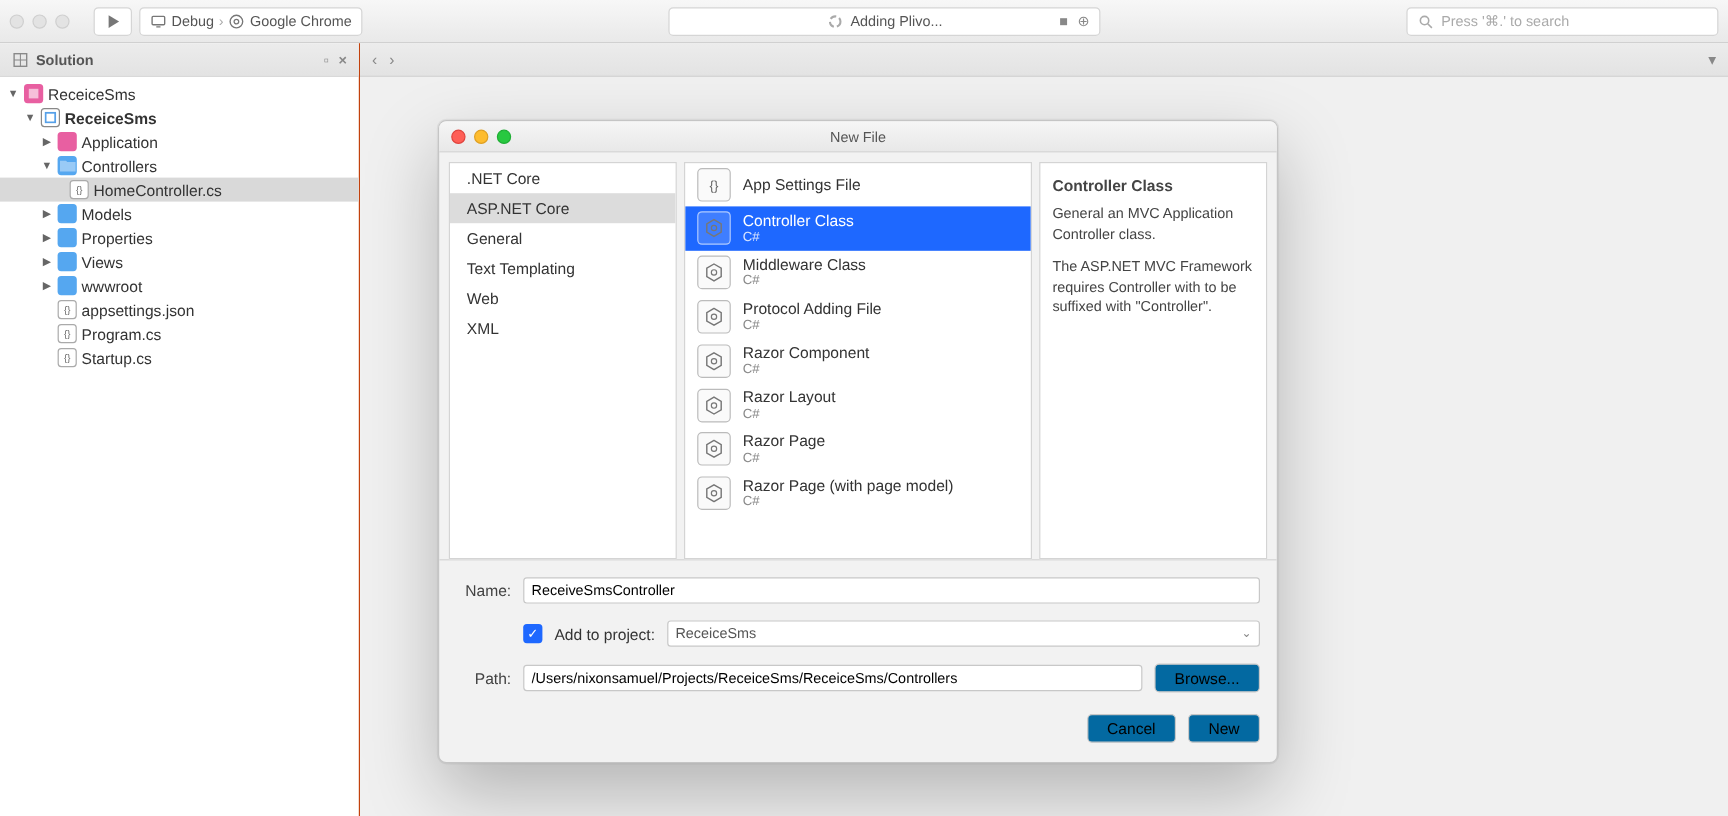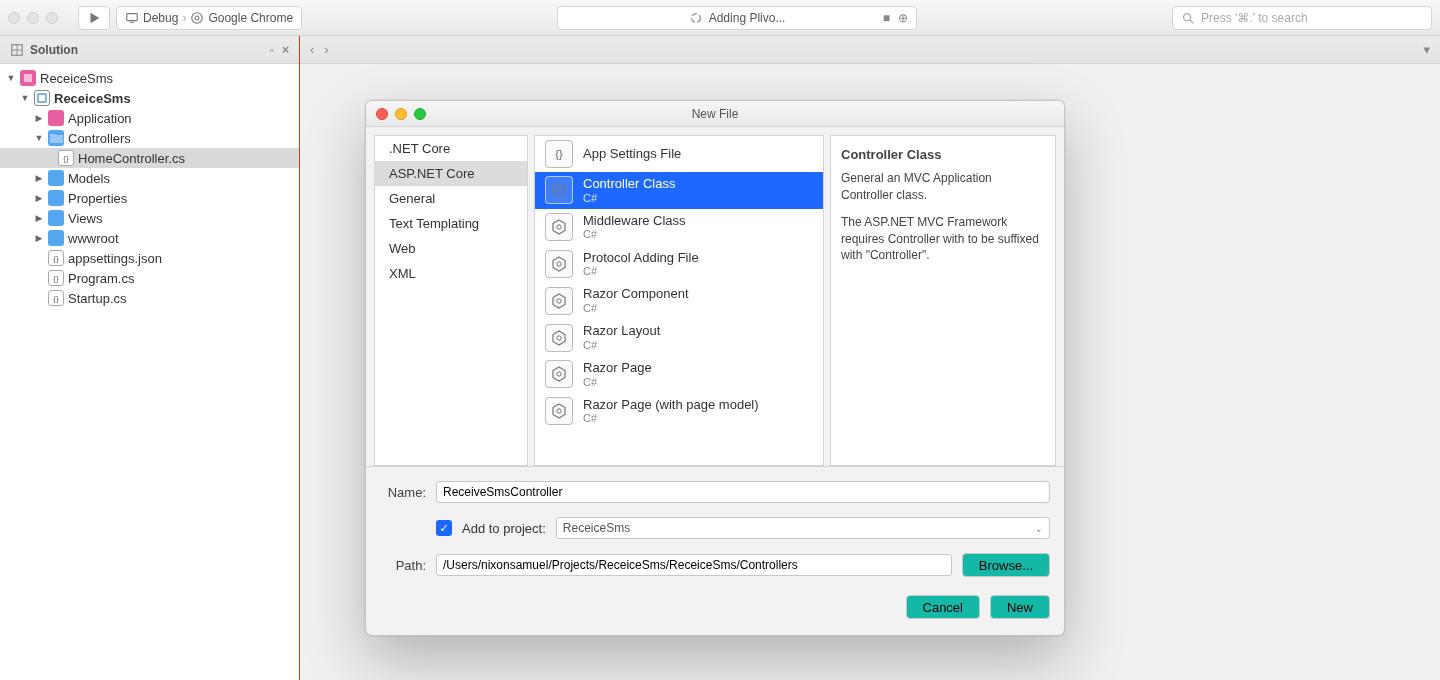--- a/index.html
+++ b/index.html
@@ -37,41 +37,41 @@
     
     .modal { position: absolute; left: 365px; top: 100px; width: 700px; background: #f2f2f2; border: 1px solid #c5c5c5; border-radius: 7px; box-shadow: 0 25px 60px rgba(0,0,0,0.25), 0 0 0 1px rgba(0,0,0,0.05); overflow: hidden; }
     .modal-titlebar { height: 26px; background: linear-gradient(#f6f6f6, #e8e8e8); border-bottom: 1px solid #d4d4d4; display: flex; align-items: center; justify-content: center; position: relative; font-size: 12px; color: #555; }
     .modal-traffic { position: absolute; left: 10px; display: flex; gap: 7px; }
     .dot-r { width: 12px; height: 12px; border-radius: 50%; background: #ff5f57; border:1px solid #e0443e; }
     .dot-y { width: 12px; height: 12px; border-radius: 50%; background: #febc2e; border:1px solid #dfa023; }
     .dot-g { width: 12px; height: 12px; border-radius: 50%; background: #28c840; border:1px solid #1fae34; }
 
     .modal-body { display: flex; height: 340px; border-bottom: 1px solid #d4d4d4; padding: 8px 8px 0 8px; gap: 6px; }
     .cat-col, .tmpl-col, .desc-col { background: #fff; border: 1px solid #d4d4d4; overflow: auto; }
-    .cat-col { width: 154px; }
+    .cat-col { width: 190px; }
     .tmpl-col { width: 290px; }
     .desc-col { flex: 1; padding: 10px; font-size: 12px; color: #444; line-height: 1.4; }
     .cat-row { padding: 5px 14px; font-size: 13px; color: #333; }
     .cat-row.sel { background: #dcdcdc; }
     .tmpl-row { display: flex; align-items: center; gap: 10px; padding: 4px 10px; border-bottom: 0; }
     .tmpl-row.sel { background: #1e68ff; color: #fff; }
     .tmpl-icon { width: 28px; height: 28px; border: 1px solid #bbb; border-radius: 4px; display: flex; align-items: center; justify-content: center; background: #fafafa; flex-shrink:0; }
     .tmpl-row.sel .tmpl-icon { border-color: rgba(255,255,255,0.6); background: rgba(255,255,255,0.15); }
     .tmpl-text { display: flex; flex-direction: column; line-height: 1.2; }
     .tmpl-name { font-size: 13px; }
     .tmpl-sub { font-size: 11px; color: #888; }
     .tmpl-row.sel .tmpl-sub { color: #dbe6ff; }
 
     .modal-form { padding: 14px 14px 16px 14px; display: flex; flex-direction: column; gap: 14px; }
     .form-row { display: flex; align-items: center; gap: 10px; }
     .form-label { width: 46px; text-align: right; font-size: 13px; color: #424242; }
     .input { flex: 1; height: 22px; background: #fff; border: 1px solid #c8c8c8; border-radius: 3px; padding: 0 6px; font-size: 12px; }
     .select { flex: 1; height: 22px; background: #fff; border: 1px solid #c8c8c8; border-radius: 3px; padding: 0 6px; font-size: 12px; display: flex; align-items: center; justify-content: space-between; color:#555;}
     .checkbox { width: 16px; height: 16px; border-radius: 3px; background: #1e68ff; display: inline-flex; align-items: center; justify-content: center; color: #fff; font-size: 11px; flex-shrink:0;}
-    .btn { height: 24px; padding: 0 16px; background: #14b8a6; border: 1px solid #c8c8c8; border-radius: 4px; font-size: 13px; text-align: right; }
+    .btn { height: 24px; padding: 0 16px; background: #0369a1; border: 1px solid #c8c8c8; border-radius: 4px; font-size: 13px; text-align: right; }
     .modal-actions { display: flex; justify-content: flex-end; gap: 10px; padding-top: 4px; }
     .desc-title { font-weight:600; margin-bottom:6px; font-size:13px; }
 
     svg.glyph { width:14px; height:14px; }
     .folder-svg { width:15px; height:12px; }
   </style>
 </head>
 <body>
 
 <div class="toolbar">

